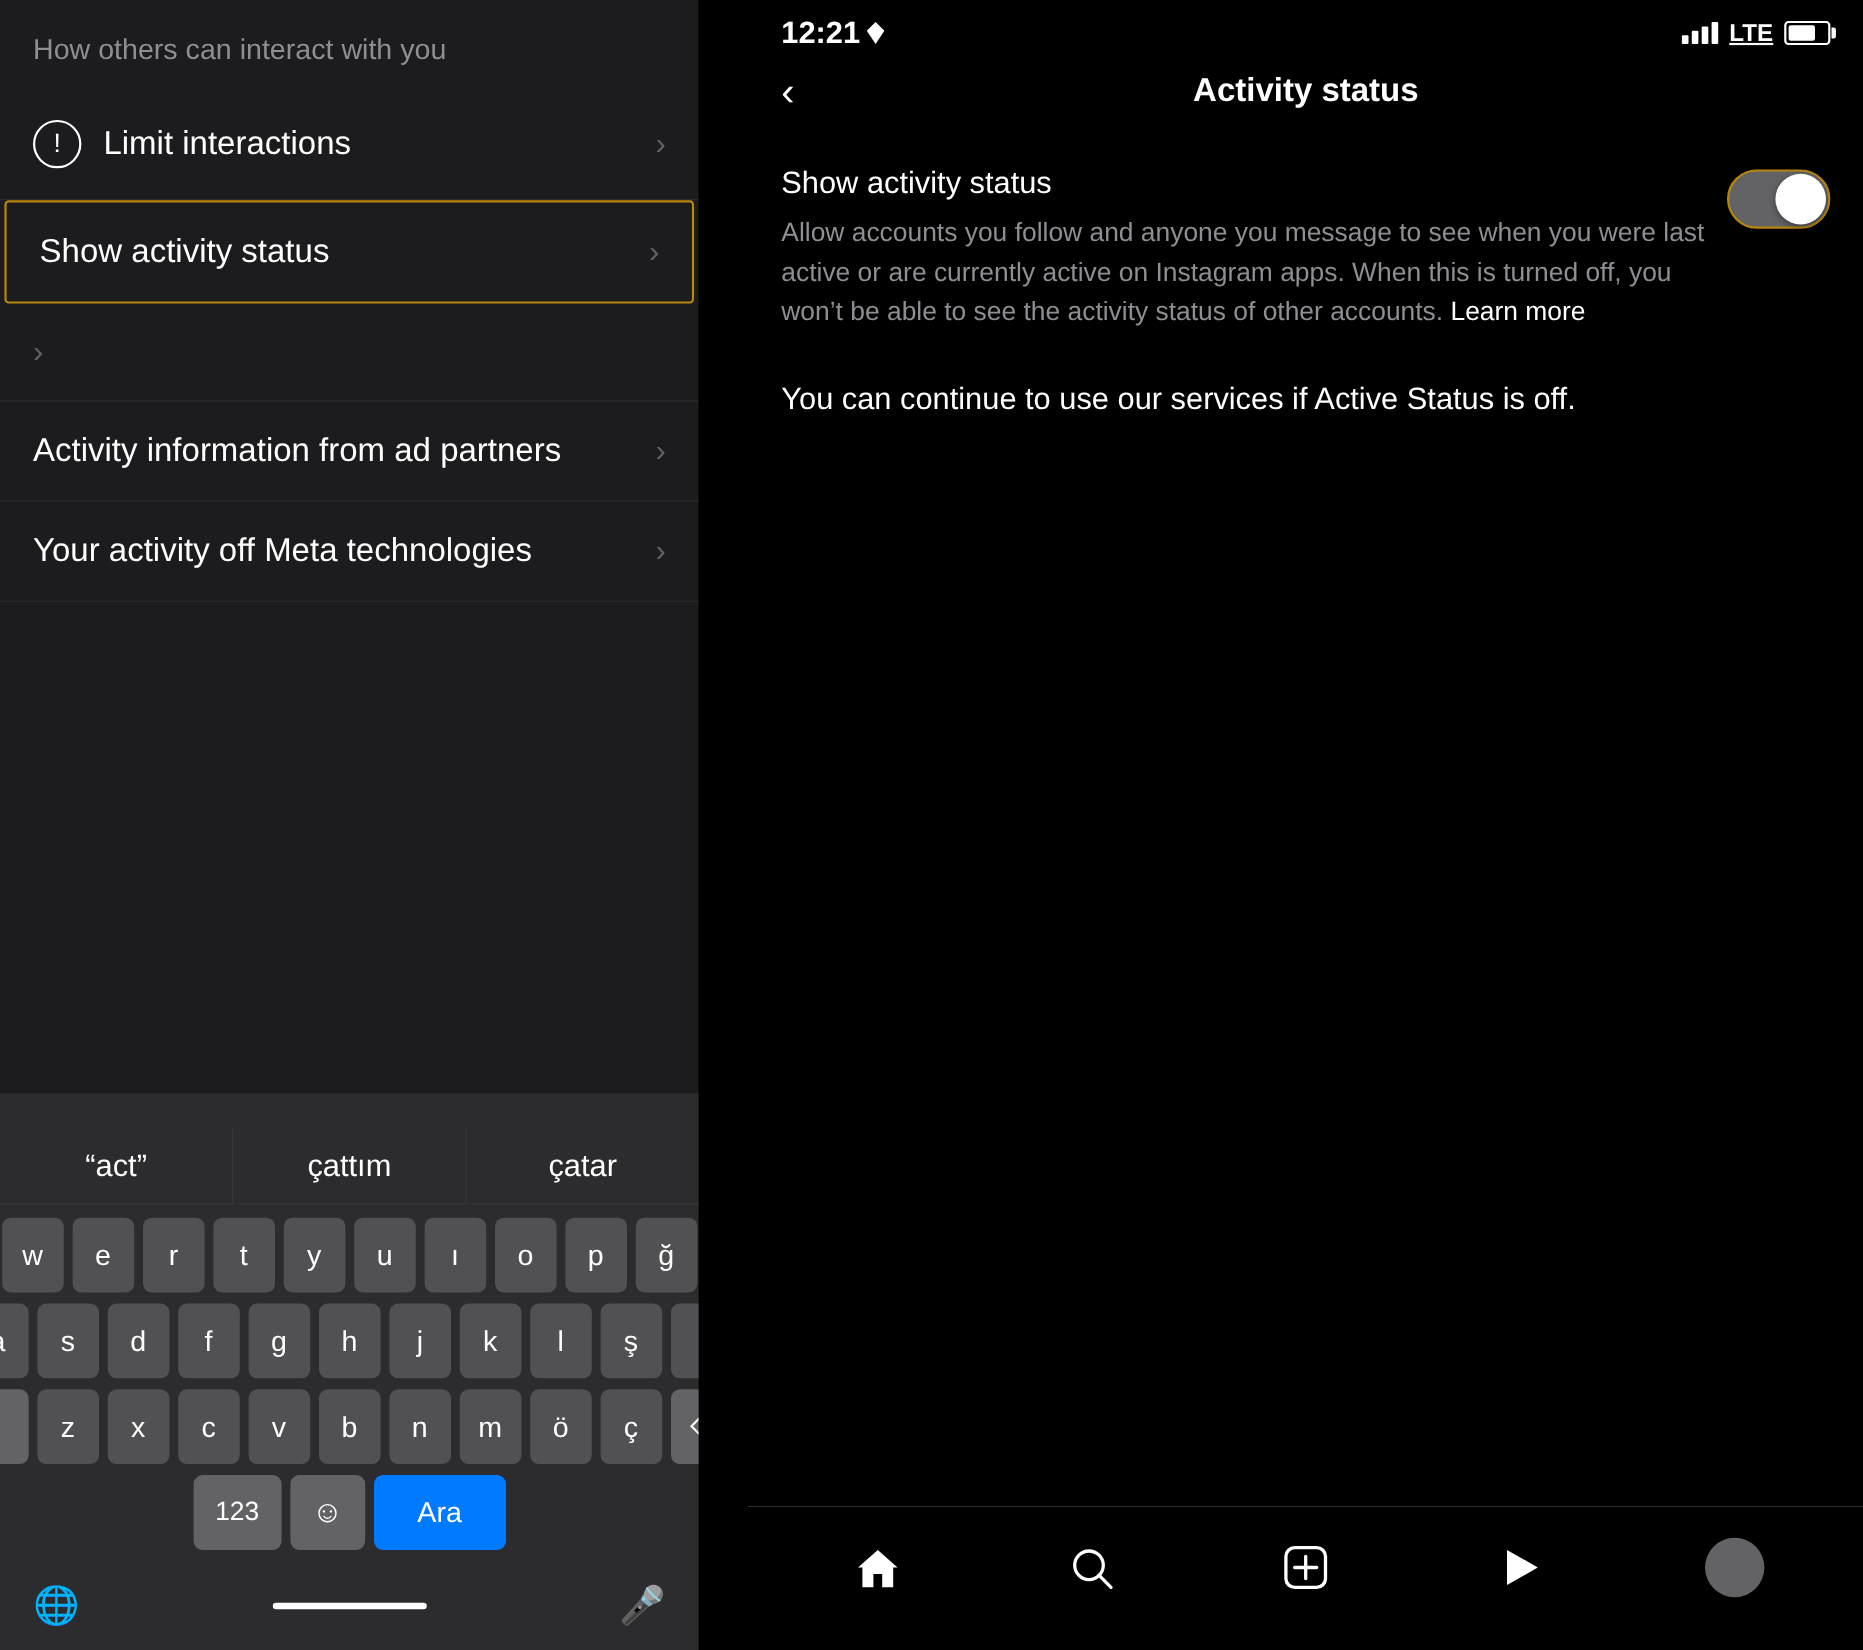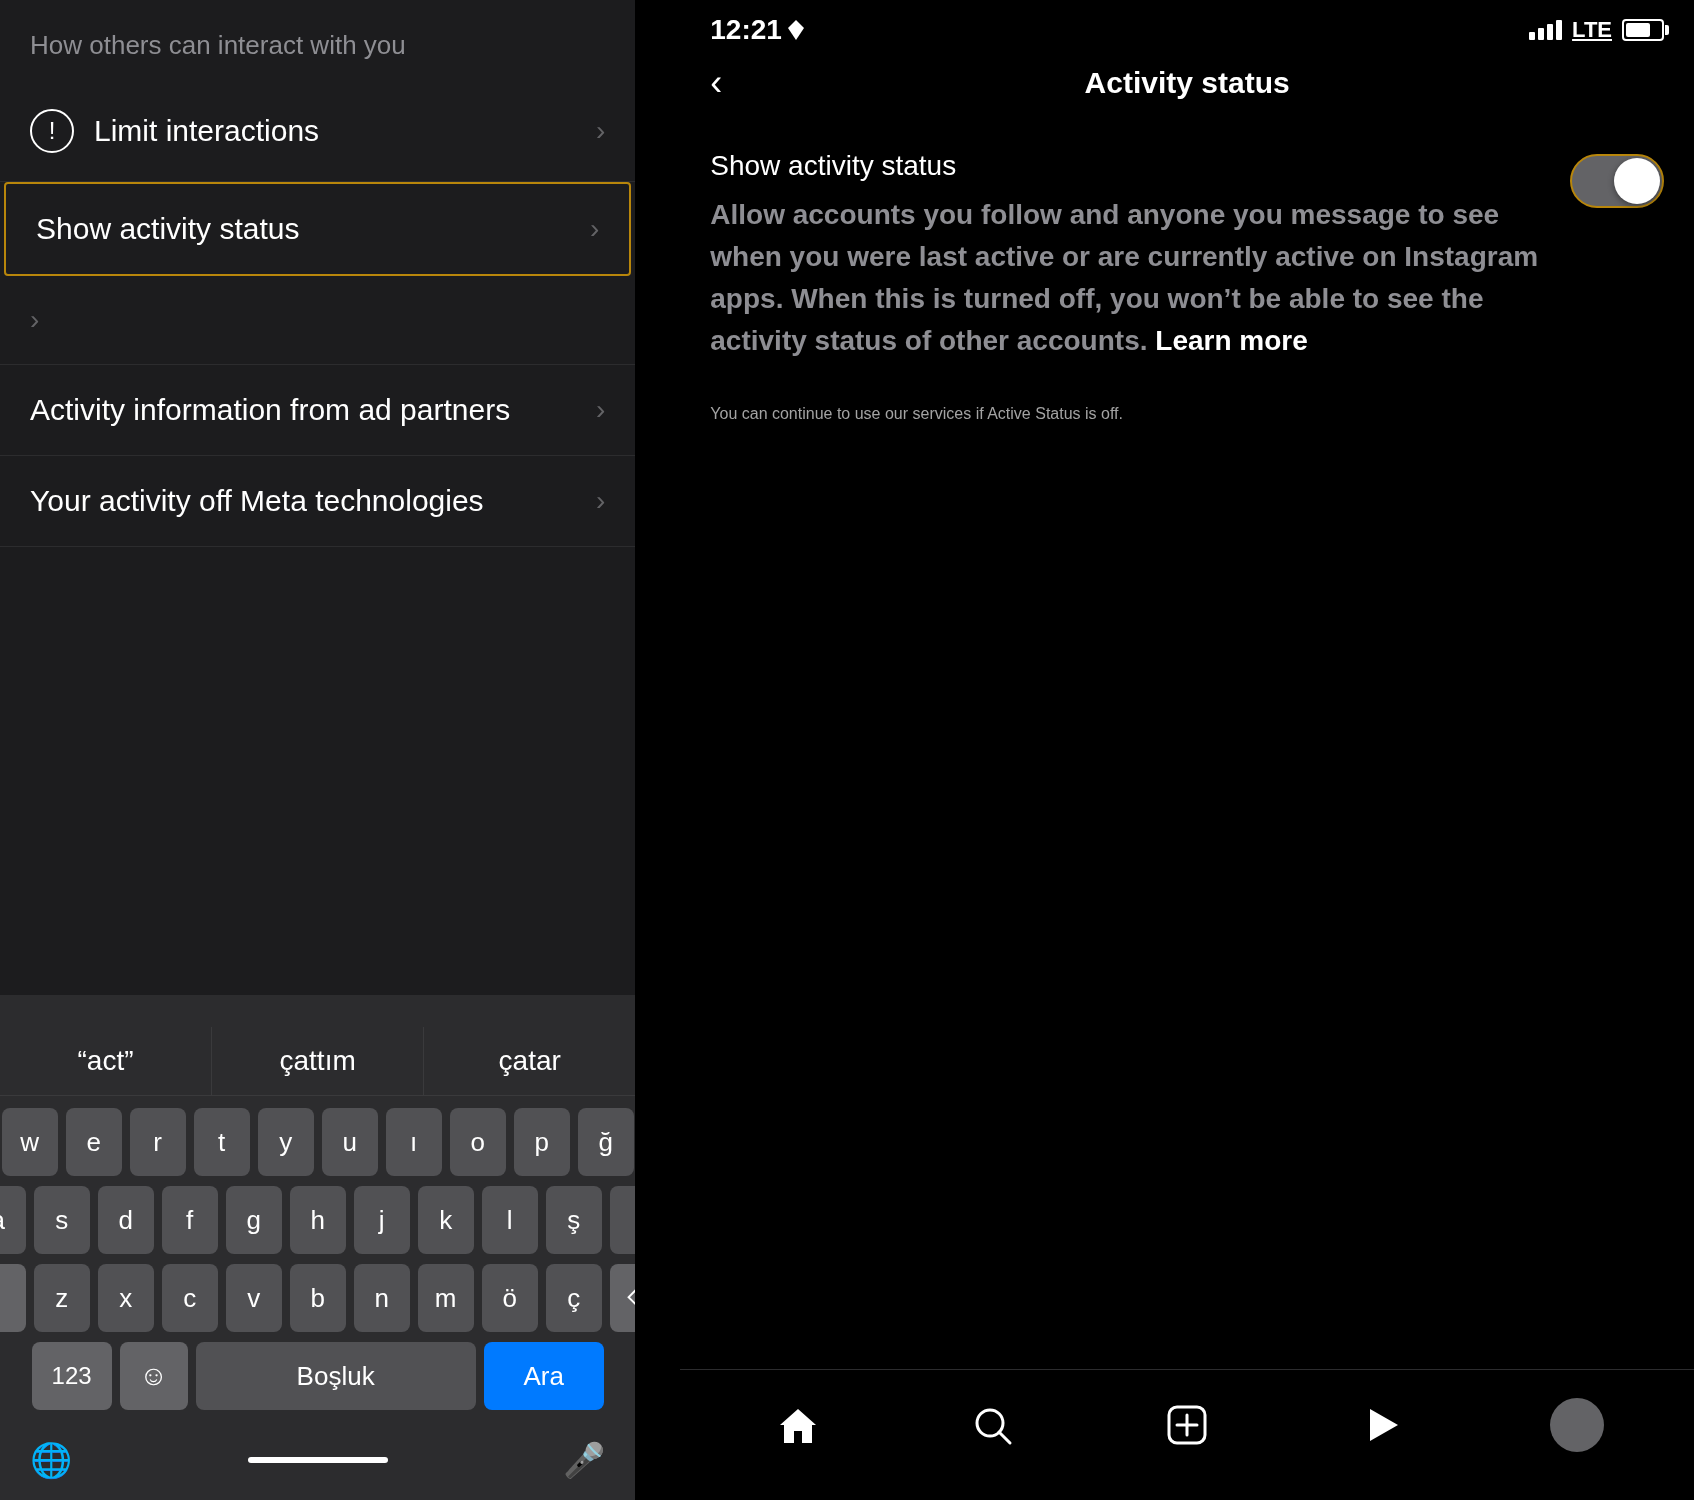--- a/index.html
+++ b/index.html
@@ -343,23 +343,22 @@
 
     .setting-title {
       color: #fff;
       font-size: 28px;
       font-weight: 500;
       margin-bottom: 12px;
     }
 
     .setting-desc {
       color: #8e8e93;
-      font-size: 28px;
+      font-size: 24px;
       line-height: 1.5;
-      font-weight: bold;
     }
 
     .setting-desc .learn-more {
       color: #fff;
       text-decoration: none;
     }
 
     .toggle-container {
       margin-top: 4px;
       flex-shrink: 0;
@@ -379,22 +378,22 @@
       height: 46px;
       background: #fff;
       border-radius: 50%;
       position: absolute;
       top: 2px;
       right: 2px;
       box-shadow: 0 2px 6px rgba(0,0,0,0.4);
     }
 
     .extra-text {
-      color: #a3a3a3;
-      font-size: 16px;
+      color: #ffffff;
+      font-size: 28px;
       margin-top: 40px;
       line-height: 1.5;
     }
 
     
     .bottom-nav {
       display: flex;
       justify-content: space-around;
       align-items: center;
       padding: 20px 20px 40px 20px;
@@ -510,21 +509,20 @@
         <div class="key">n</div>
         <div class="key">m</div>
         <div class="key">ö</div>
         <div class="key">ç</div>
         <div class="key backspace">⌫</div>
       </div>
 
       <div class="key-bottom-row">
         <div class="key-123">123</div>
         <div class="key-emoji">☺</div>
-        <div class="key-space">Boşluk</div>
         <div class="key-search">Ara</div>
       </div>
     </div>
 
     <div class="keyboard-bottom">
       <div class="bottom-icon">🌐</div>
       <div class="home-indicator"></div>
       <div class="bottom-icon">🎤</div>
     </div>
   </div>

